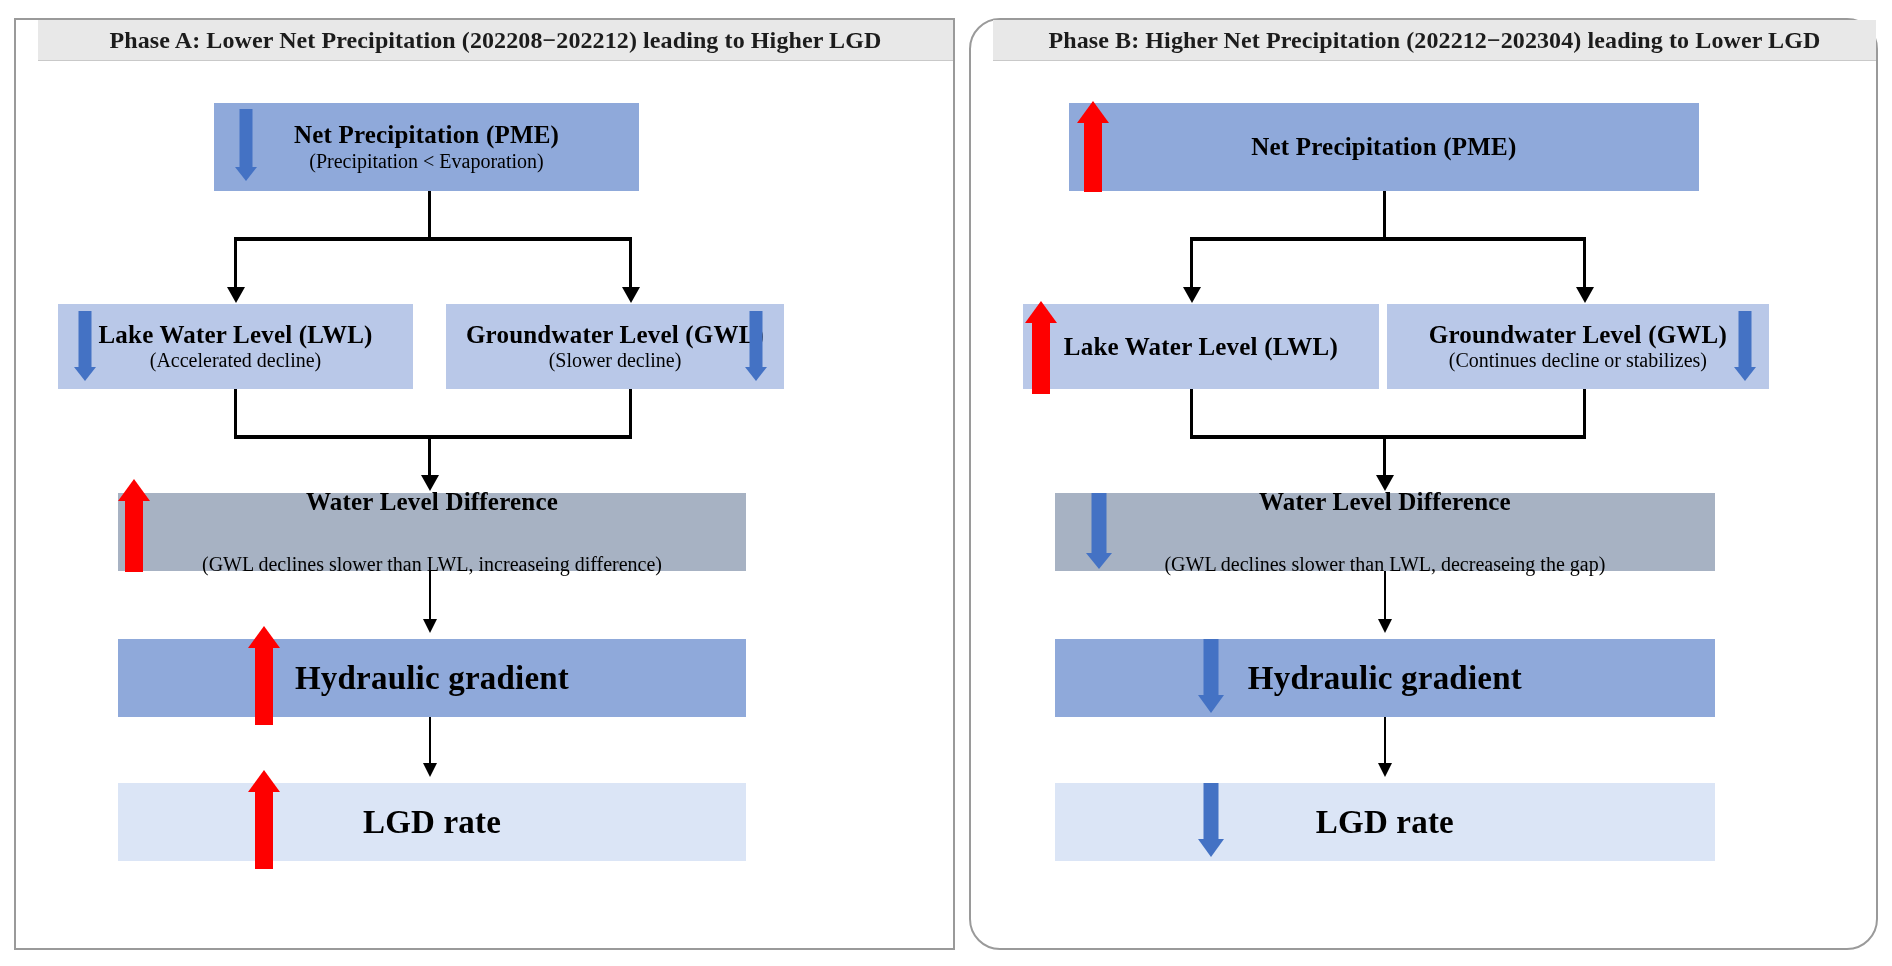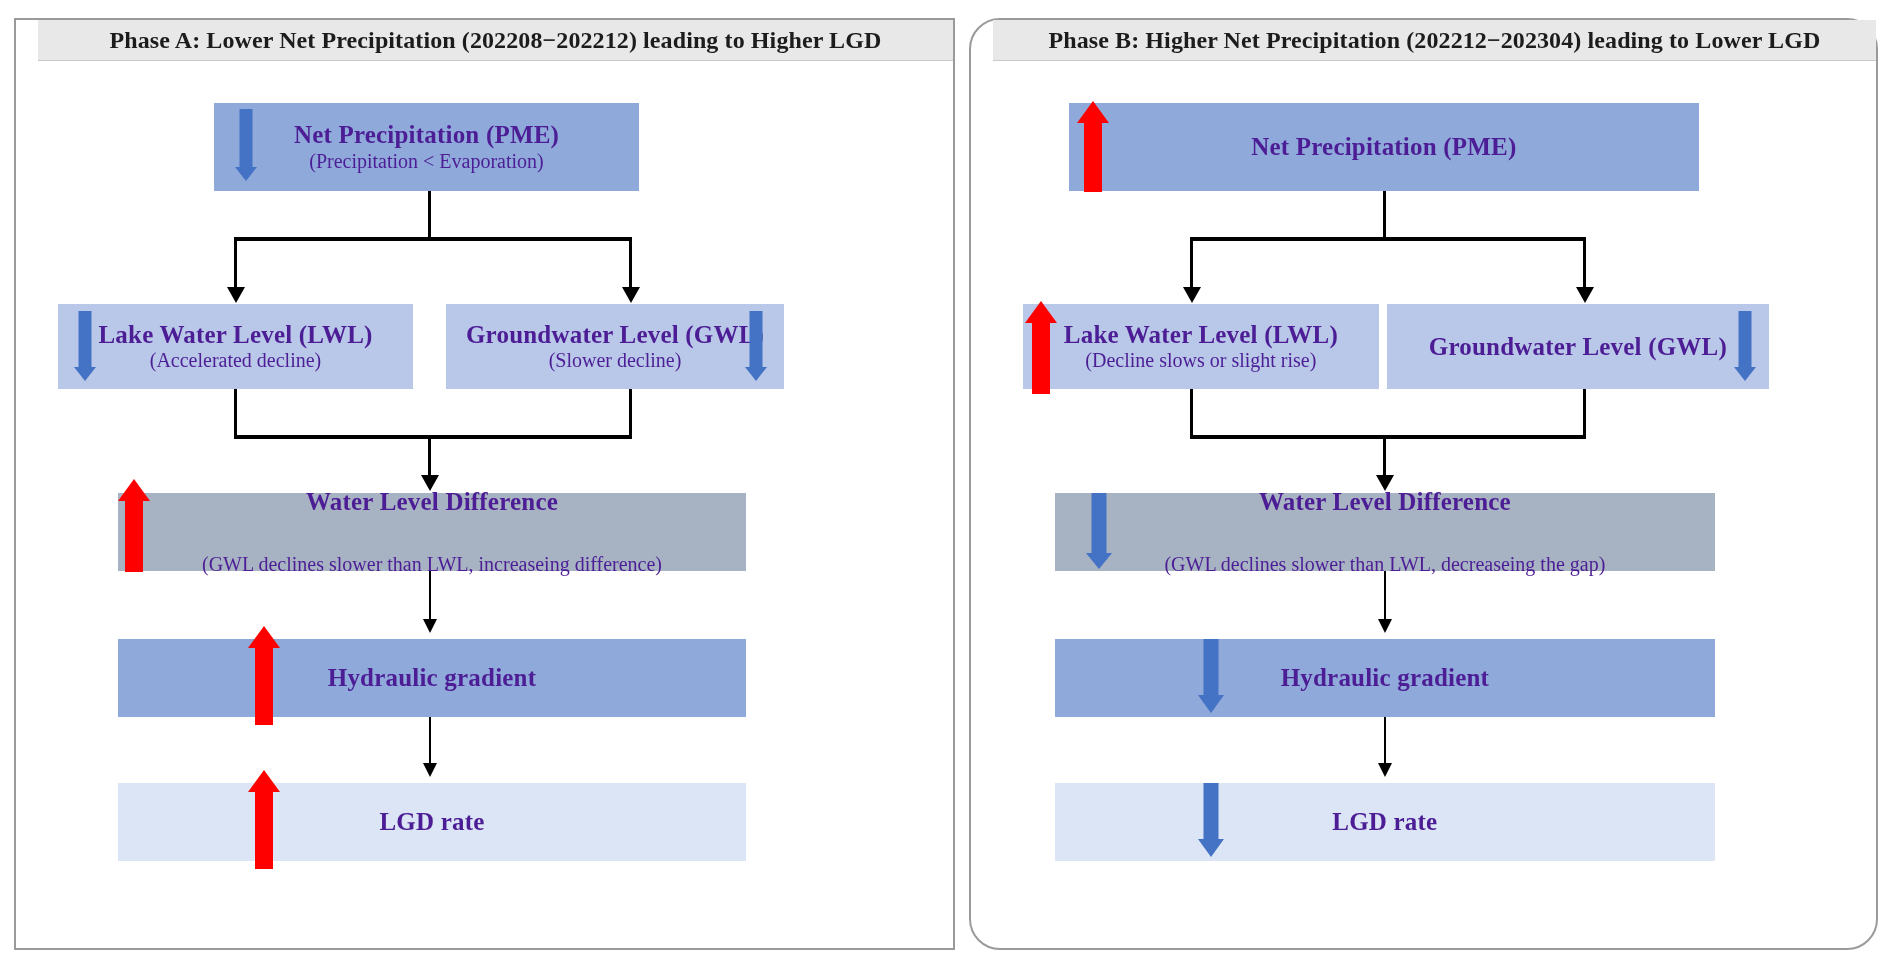--- a/index.html
+++ b/index.html
@@ -33,27 +33,27 @@
   }
 
   .panel-body{position:relative;height:890px;}
 
   
   .node{
     position:absolute;
     box-sizing:border-box;
     display:flex;flex-direction:column;
     align-items:center;justify-content:center;
-    color:#4c1d95;
+    color:#000000;
     text-align:right;
     line-height:1.18;
   }
   .node .t1{font-weight:bold;font-size:25px;letter-spacing:0.2px;white-space:nowrap;}
   .node .t2{font-size:20px;white-space:nowrap;margin-top:0;}
-  .node.single .t1{font-size:25px;}
+  .node.single .t1{font-size:33px;}
 
   
   .c-mid{background:#8fa9da;}
   .c-light{background:#b9c8e8;}
   .c-gray{background:#a7b2c3;gap:36px;}
   .c-pale{background:#dbe5f6;}
 
   
   .ind{position:absolute;width:0;height:0;}
   .ind .shaft{position:absolute;left:50%;transform:translateX(-50%);}
@@ -191,29 +191,29 @@
           <div class="vline" style="left:390px;top:130px;height:48px;"></div>
           <div class="hline" style="left:197px;top:176px;width:396px;"></div>
           <div class="vline" style="left:197px;top:176px;height:52px;"></div>
           <div class="vline" style="left:590px;top:176px;height:52px;"></div>
           <div class="arrowhead" style="left:190px;top:226px;"></div>
           <div class="arrowhead" style="left:583px;top:226px;"></div>
         </div>
 
         <div class="node c-light" style="left:30px;top:243px;width:356px;height:85px;">
           <div class="t1">Lake Water Level (LWL)</div>
-          <div class="t2">(Decline slows or slight rise)</div>
         </div>
         <div class="ind red up" style="left:48px;top:240px;">
           <div class="head" style="top:0;"></div>
           <div class="shaft" style="width:18px;height:72px;top:21px;"></div>
         </div>
 
         <div class="node c-light" style="left:394px;top:243px;width:382px;height:85px;">
           <div class="t1">Groundwater Level (GWL)</div>
+          <div class="t2">(Continues decline or stabilizes)</div>
         </div>
         <div class="ind blue down" style="left:752px;top:250px;">
           <div class="shaft" style="width:13px;height:58px;top:0;"></div>
           <div class="head" style="top:56px;"></div>
         </div>
 
         <div class="conn">
           <div class="vline" style="left:197px;top:328px;height:50px;"></div>
           <div class="vline" style="left:590px;top:328px;height:50px;"></div>
           <div class="hline" style="left:197px;top:374px;width:396px;"></div>

